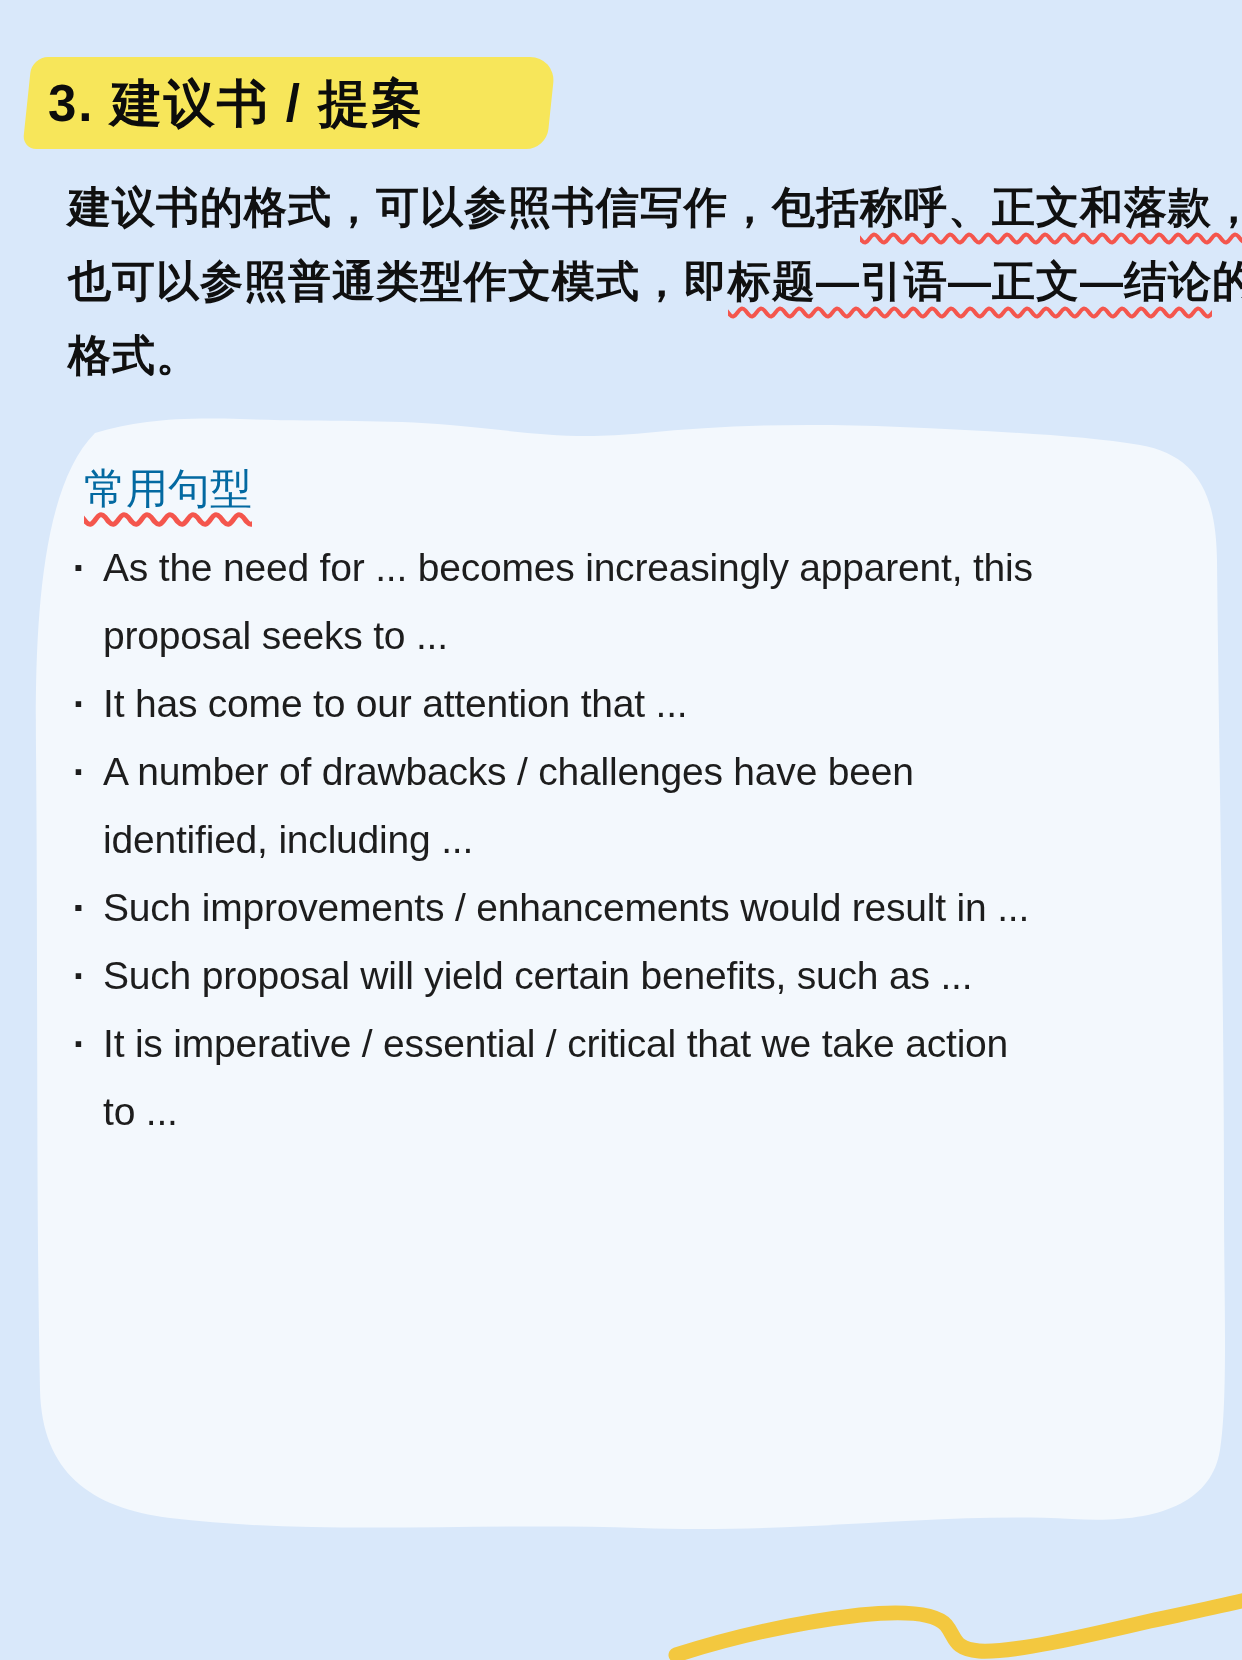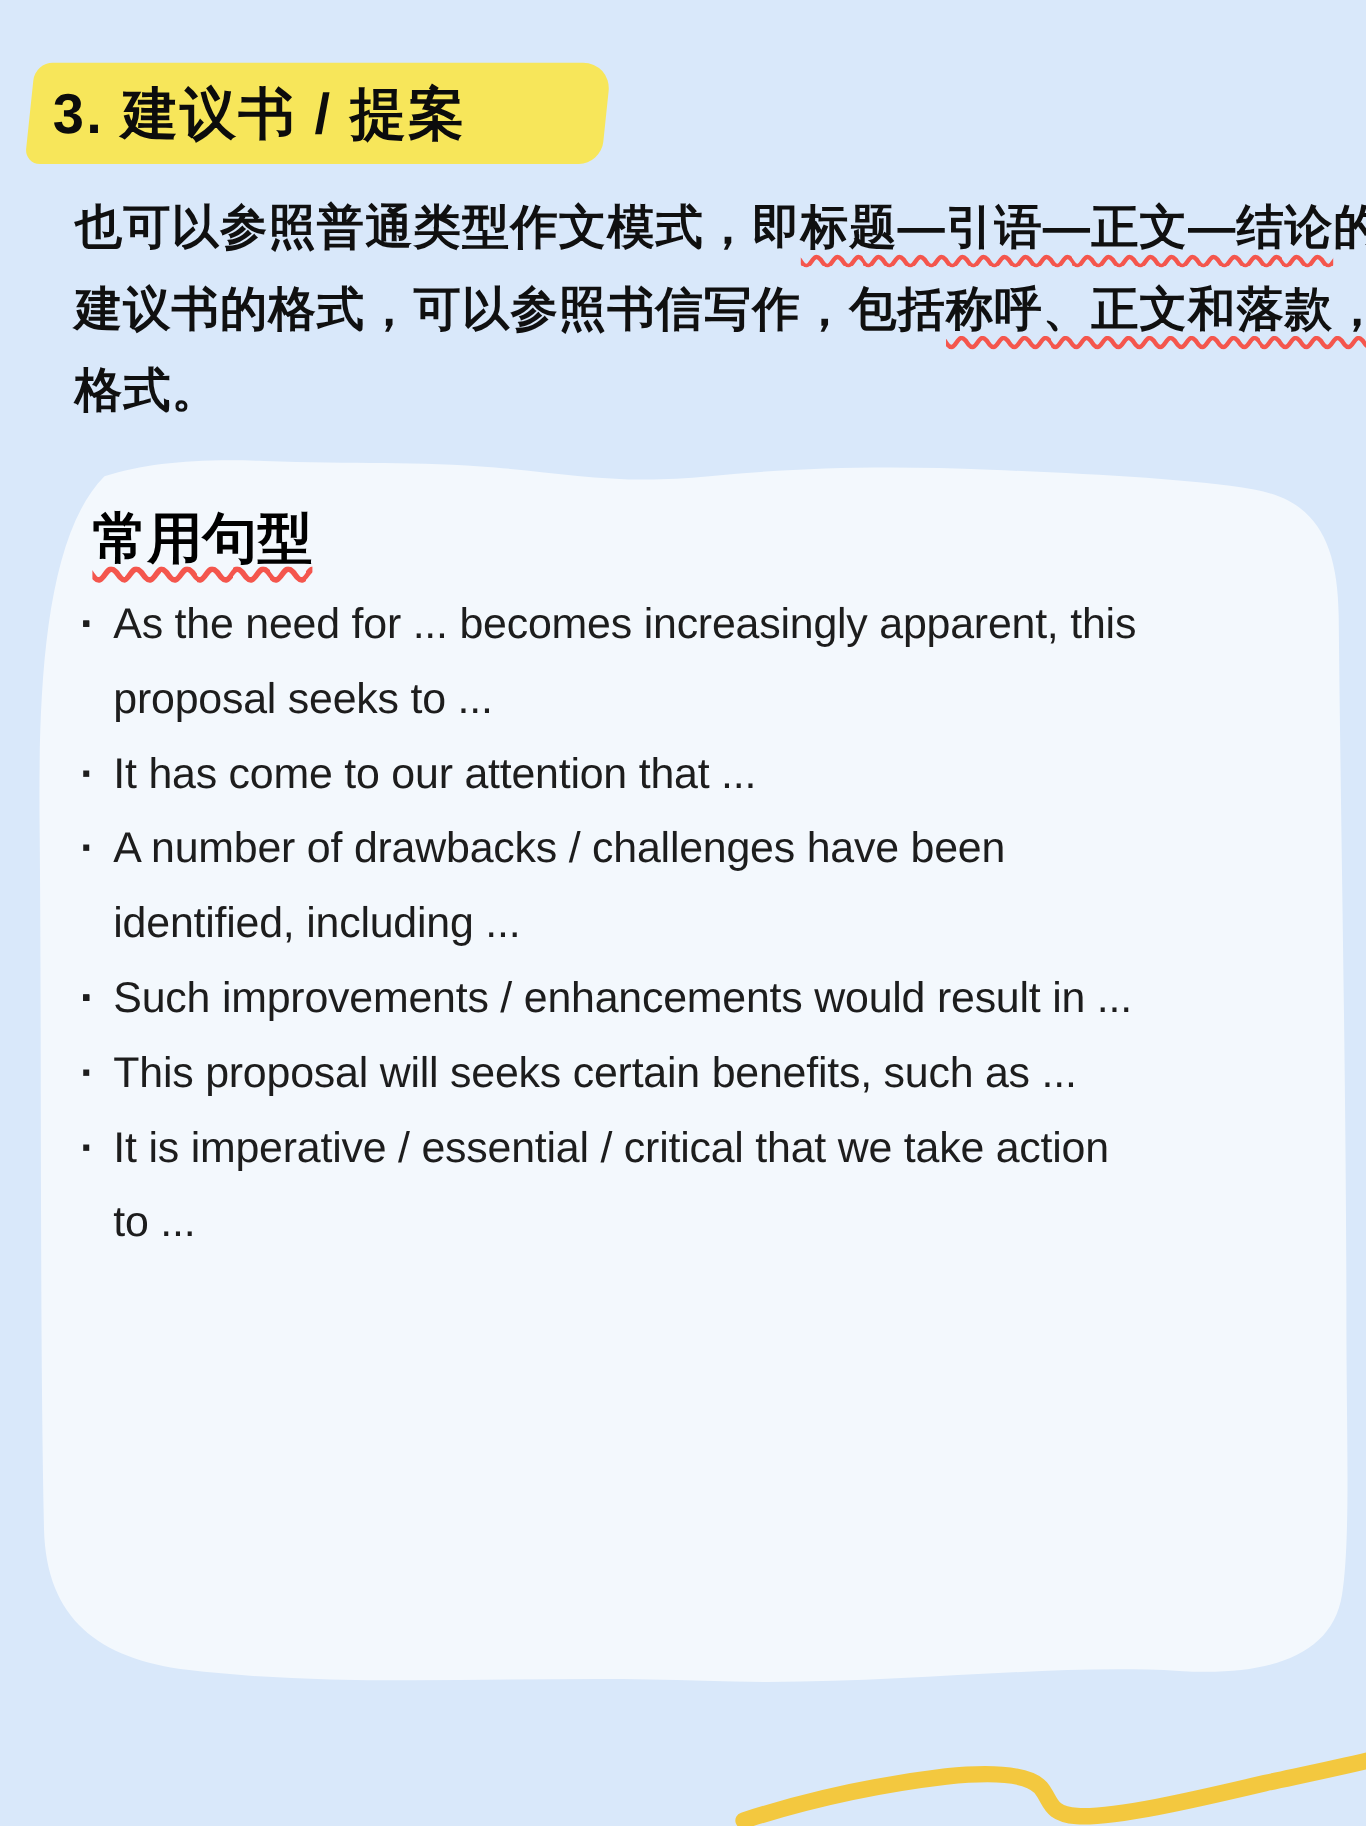--- a/index.html
+++ b/index.html
@@ -45,22 +45,22 @@
     text-decoration-line: underline;
     text-decoration-style: wavy;
     text-decoration-color: #f4564d;
     text-decoration-thickness: 4px;
     text-underline-offset: 11px;
   }
   
   .card-heading {
     position: absolute; left: 84px; top: 464px;
     margin: 0;
-    font-size: 50px; line-height: 50px;
-    font-weight: 700; color: #000000;
+    font-size: 42px; line-height: 50px;
+    font-weight: 400; color: #0369a1;
     text-decoration-line: underline;
     text-decoration-style: wavy;
     text-decoration-color: #f4564d;
     text-decoration-thickness: 5px;
     text-underline-offset: 10px;
   }
   .sentence-list {
     position: absolute; left: 73px; top: 534px;
     width: 1100px;
     font-size: 39px; line-height: 68px;
@@ -98,29 +98,29 @@
            C 900 1611 934 1612 946 1625
            C 956 1637 953 1649 979 1651
            C 1012 1653 1082 1637 1150 1621
            C 1192 1612 1222 1606 1254 1598" stroke="#f3c83f"></path>
 </svg>
 
 <div class="title-highlight"></div>
 <h1 class="title-text">3. 建议书 / 提案</h1>
 
 <div class="intro">
+    <div class="intro-line"><span>建议书的格式，可以参照书信写作，包括</span><span class="wavy-red">称呼、正文和落款，</span></div>
     <div class="intro-line"><span>也可以参照普通类型作文模式，即</span><span class="wavy-red">标题—引语—正文—结论</span><span>的</span></div>
-    <div class="intro-line"><span>建议书的格式，可以参照书信写作，包括</span><span class="wavy-red">称呼、正文和落款，</span></div>
     <div class="intro-line"><span>格式。</span></div>
   </div>
 
 <h2 class="card-heading">常用句型</h2>
 <div class="sentence-list">
     <div class="item"><span class="bullet">·</span></div>
     <div class="item"><span class="bullet">·</span><span class="item-text">As the need for ... becomes increasingly apparent, this<br>proposal seeks to ...</span></div>
     <div class="item"><span class="bullet">·</span><span class="item-text">It has come to our attention that ...</span></div>
     <div class="item"><span class="bullet">·</span><span class="item-text">A number of drawbacks / challenges have been<br>identified, including ...</span></div>
     <div class="item"><span class="bullet">·</span></div>
     <div class="item"><span class="bullet">·</span></div>
     <div class="item"><span class="bullet">·</span><span class="item-text">Such improvements / enhancements would result in ...</span></div>
-    <div class="item"><span class="bullet">·</span><span class="item-text">This proposal will seeks certain benefits, such as ...</span></div>
+    <div class="item"><span class="bullet">·</span><span class="item-text">Such proposal will yield certain benefits, such as ...</span></div>
     <div class="item"><span class="bullet">·</span><span class="item-text">It is imperative / essential / critical that we take action<br>to ...</span></div>
   </div>
 
 </body></html>

